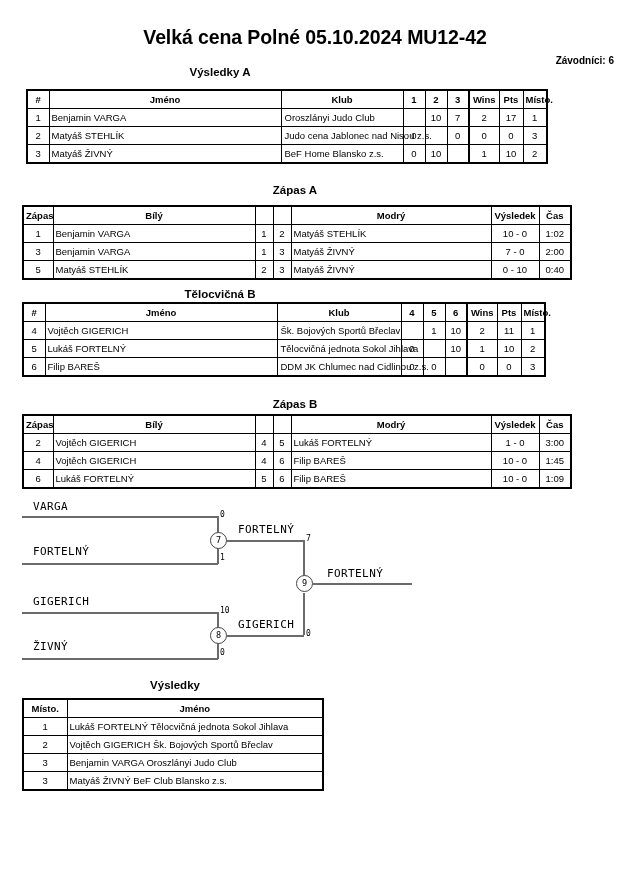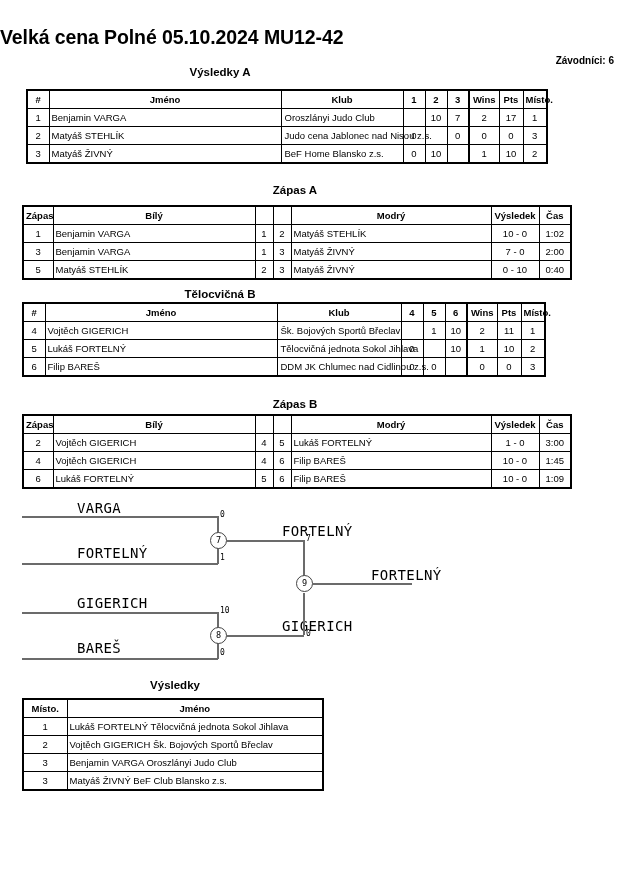--- a/index.html
+++ b/index.html
@@ -15,21 +15,21 @@
     color: #000000;
     overflow: hidden;
   }
 
   
   #doc-title {
     position: absolute;
     top: 26px;
     left: 0;
     width: 630px;
-    text-align: left;
+    text-align: center;
     font-size: 19.5px;
     font-weight: bold;
     letter-spacing: -0.1px;
   }
   #competitor-count {
     position: absolute;
     top: 55px;
     right: 16px;
     font-size: 10px;
     font-weight: bold;
@@ -94,24 +94,23 @@
   #bracket {
     position: absolute;
     left: 0;
     top: 495px;
     width: 430px;
     height: 175px;
   }
   .br-label {
     position: absolute;
     font-family: "DejaVu Sans Mono", monospace;
-    font-size: 14px;
+    font-size: 11px;
     letter-spacing: 0.4px;
     white-space: nowrap;
-    margin-left: 44px;
   }
   .br-score {
     position: absolute;
     font-family: "DejaVu Sans Mono", monospace;
     font-size: 8px;
     white-space: nowrap;
   }
   .br-node {
     position: absolute;
     width: 15px;
@@ -410,21 +409,21 @@
   <div class="br-label" style="left:238px; top:28px;">FORTELNÝ</div>
   <div class="hline-thin" style="left:226px; top:45px; width:78px;"></div>
   <div class="vline" style="left:303px; top:45px; height:42px;"></div>
   <div class="br-score" style="left:306px; top:39px;">7</div>
 
   <div class="br-label" style="left:33px; top:100px;">GIGERICH</div>
   <div class="hline" style="left:22px; top:117px; width:196px;"></div>
   <div class="vline" style="left:217px; top:117px; height:22px;"></div>
   <div class="br-score" style="left:220px; top:111px;">10</div>
 
-  <div class="br-label" style="left:33px; top:145px;">BAREŠ</div>
+  <div class="br-label" style="left:33px; top:145px;">ŽIVNÝ</div>
   <div class="hline" style="left:22px; top:163px; width:196px;"></div>
   <div class="vline" style="left:217px; top:142px; height:22px;"></div>
   <div class="br-score" style="left:220px; top:153px;">0</div>
 
   <div class="br-node" style="left:210px; top:132px;">8</div>
   <div class="br-label" style="left:238px; top:123px;">GIGERICH</div>
   <div class="hline-thin" style="left:226px; top:140px; width:78px;"></div>
   <div class="vline" style="left:303px; top:98px; height:42px;"></div>
   <div class="br-score" style="left:306px; top:134px;">0</div>
 

